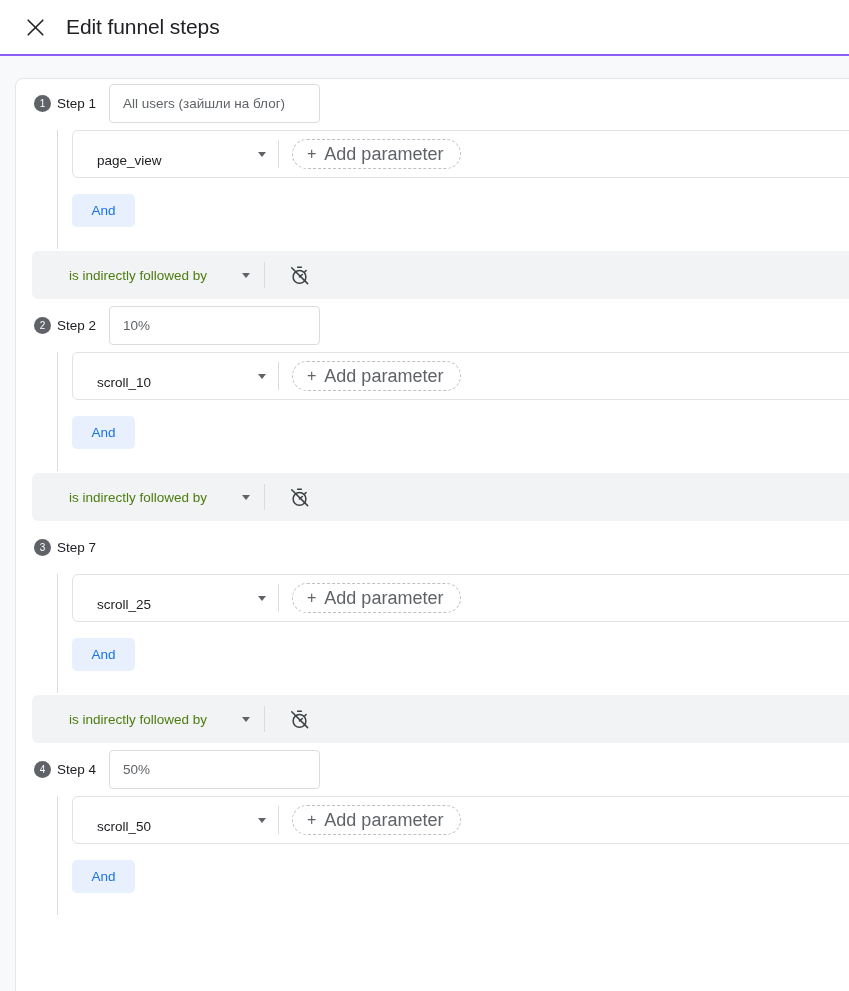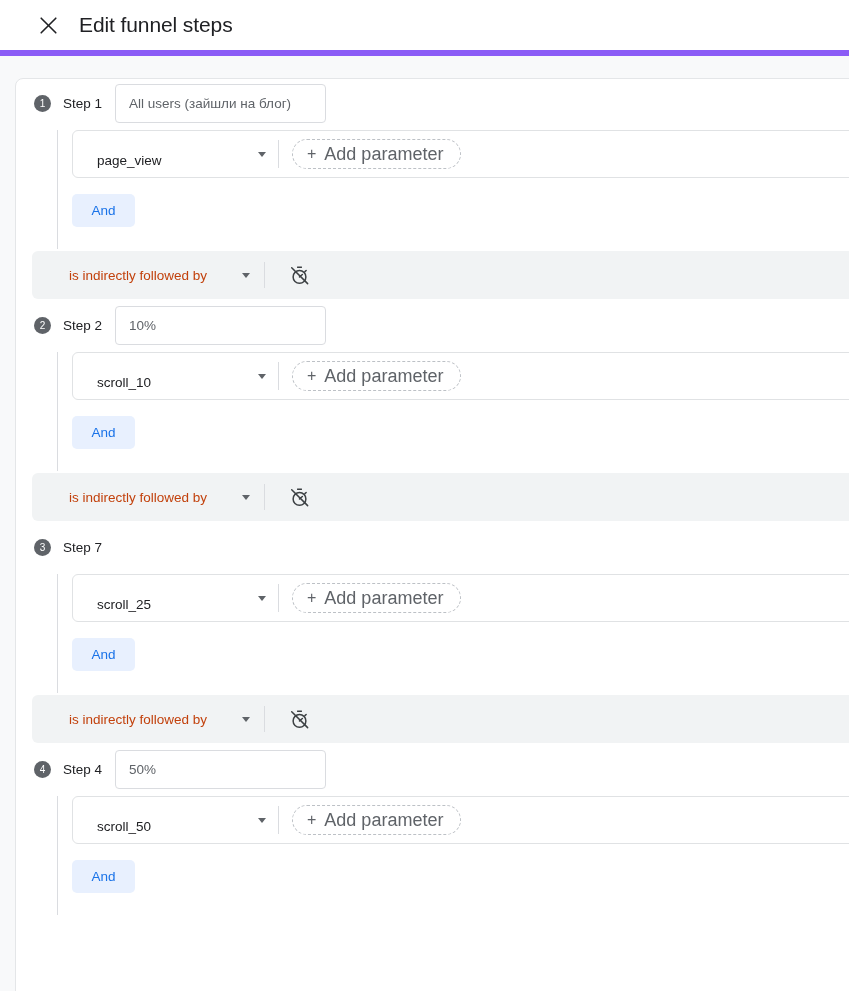--- a/index.html
+++ b/index.html
@@ -10,24 +10,24 @@
     background: #ffffff;
     font-family: "Liberation Sans", "DejaVu Sans", sans-serif;
     -webkit-font-smoothing: antialiased;
   }
 
   
   .dialog-header {
     position: relative;
     height: 56px;
     background: #ffffff;
-    border-bottom: 6px solid #8b5cf6;
-    display: flex;
-    align-items: center;
-    padding-left: 35px;
+    border-bottom: 2px solid #8b5cf6;
+    display: flex;
+    align-items: center;
+    padding-left: 22px;
   }
   .close-btn {
     width: 26px; height: 26px;
     display: flex; align-items: center; justify-content: center;
     cursor: pointer;
     color: #202124;
     flex: 0 0 auto;
   }
   .close-btn svg { display: block; }
   .dialog-title {
@@ -71,21 +71,21 @@
     border-radius: 50%;
     background: #5f6368;
     color: #ffffff;
     font-size: 10px;
     line-height: 17px;
     text-align: center;
     flex: 0 0 auto;
     font-weight: 500;
   }
   .step-label {
-    margin-left: 12px;
+    margin-left: 6px;
     font-size: 13.5px;
     color: #202124;
     font-weight: 500;
     white-space: nowrap;
     flex: 0 0 auto;
   }
   .step-name-input {
     margin-left: 13px;
     width: 211px;
     height: 39px;
@@ -222,21 +222,21 @@
     display: flex;
     align-items: center;
     padding-left: 37px;
     padding-right: 14px;
     cursor: pointer;
     flex: 0 0 auto;
     width: 232px;
   }
   .connector-label {
     font-size: 13.5px;
-    color: #c2410c;
+    color: #4d7c0f;
     flex: 1 1 auto;
     white-space: nowrap;
   }
   .connector-divider {
     width: 1px;
     height: 26px;
     background: #dadce0;
     flex: 0 0 auto;
   }
   .timer-btn {

